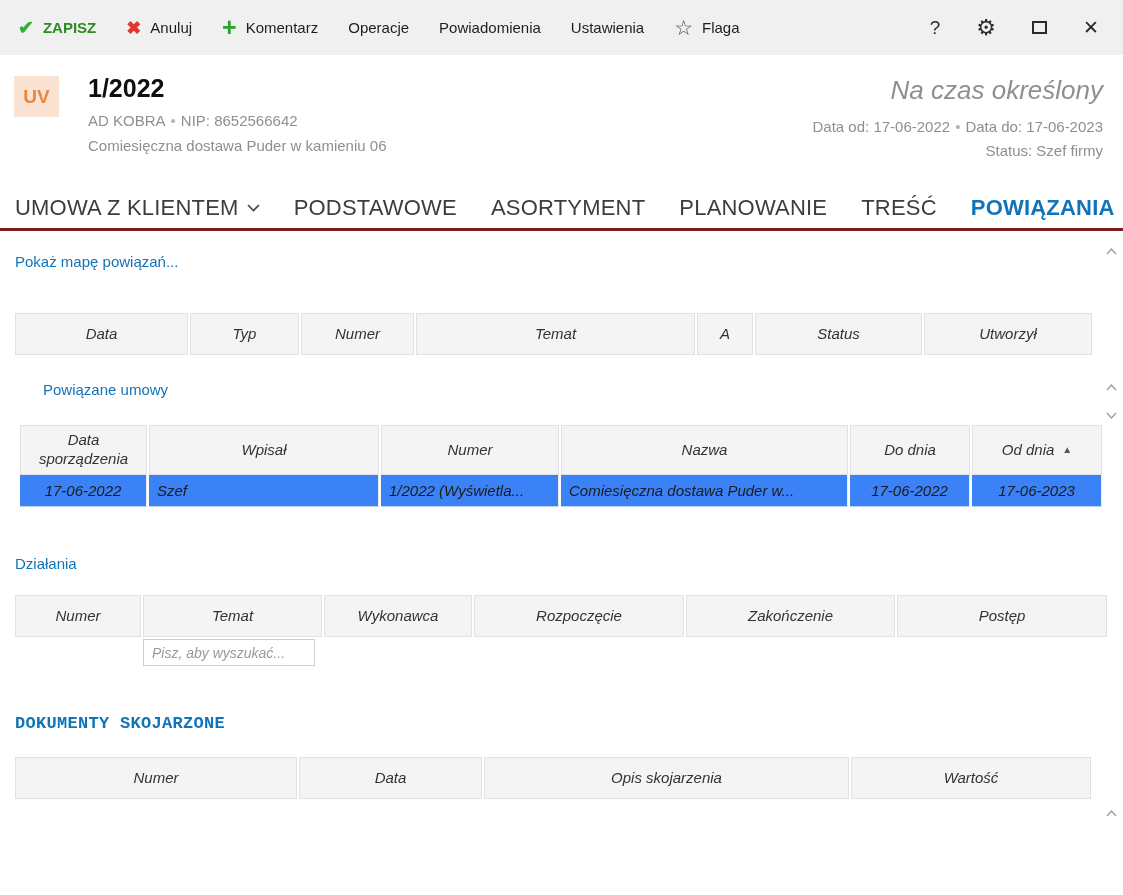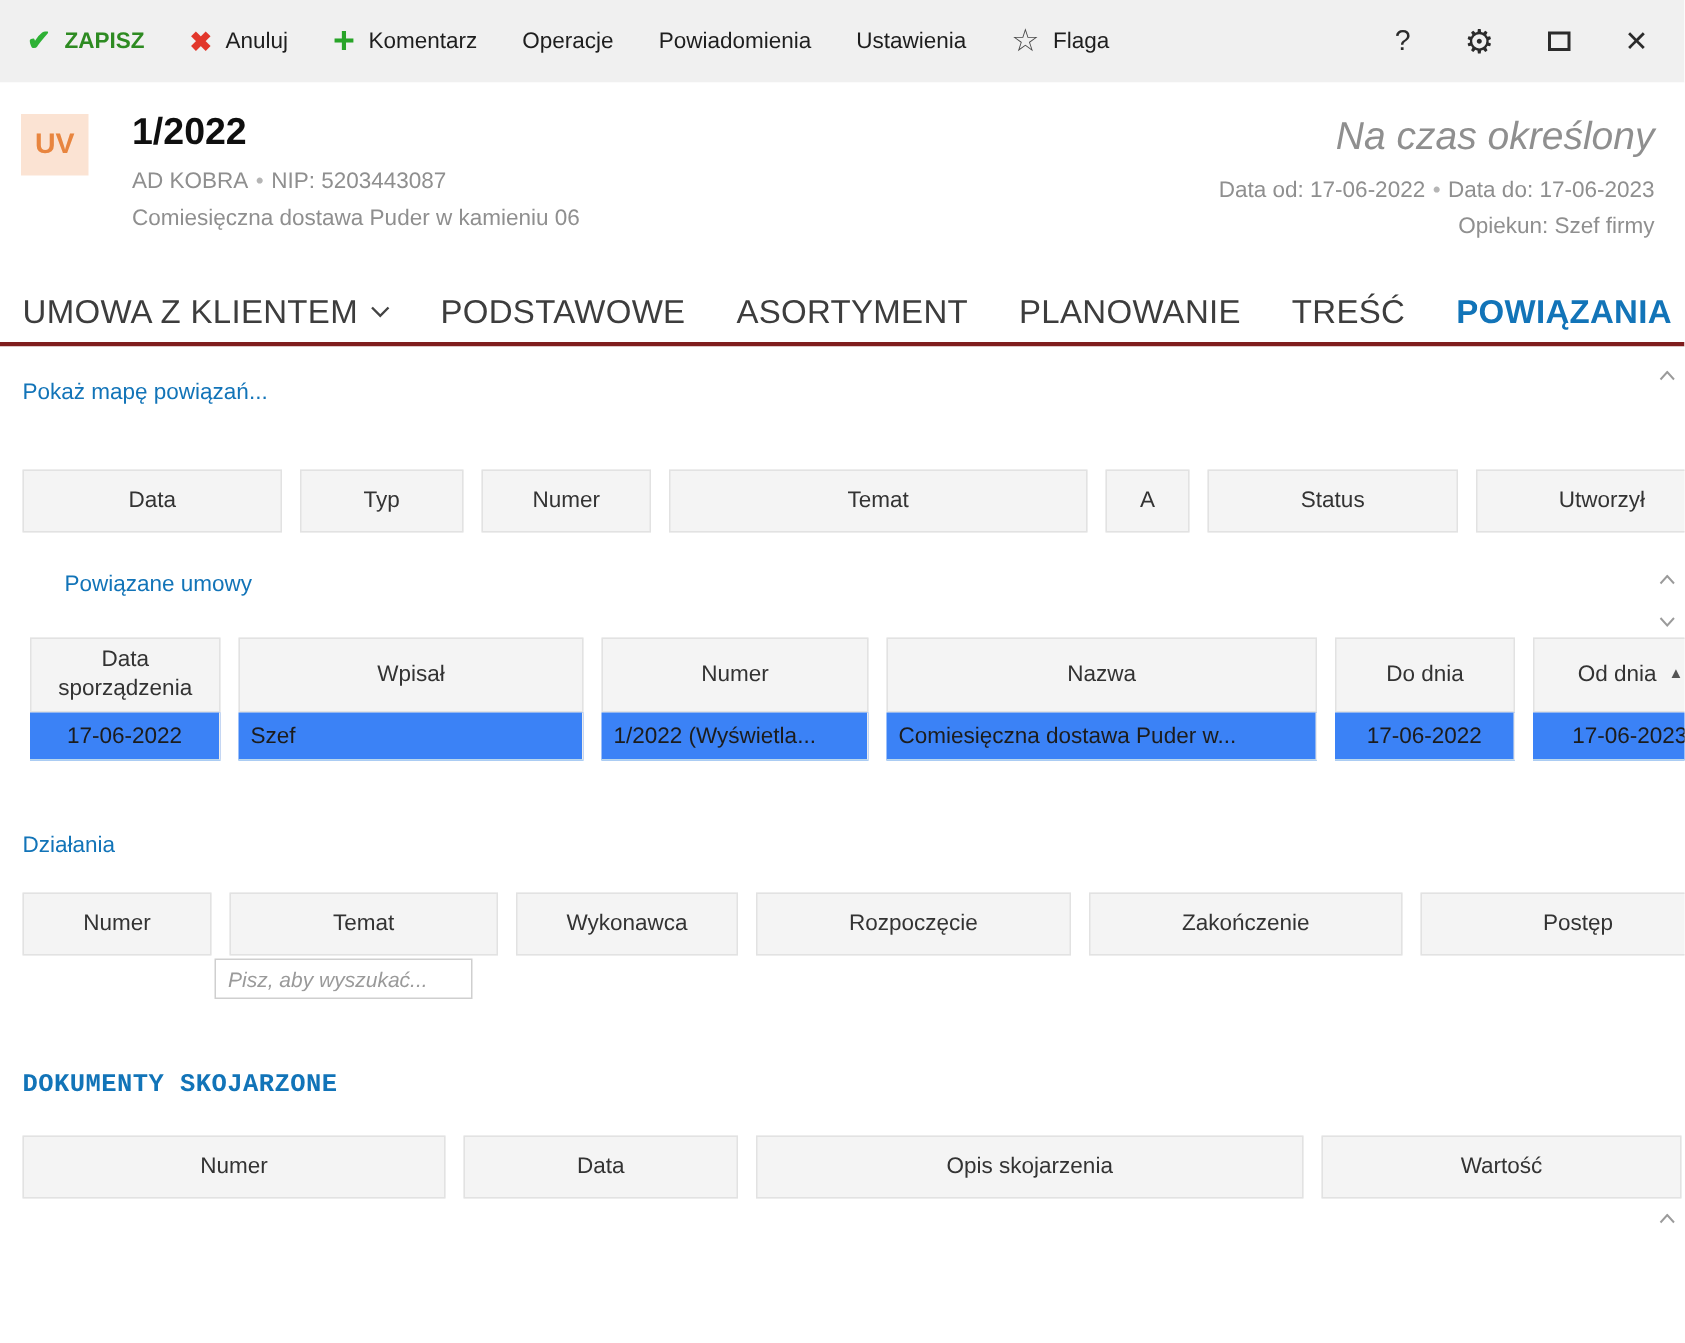--- a/index.html
+++ b/index.html
@@ -58,21 +58,21 @@
   .clip-btn { margin-left:auto; display:flex; align-items:center; cursor:default; }
 
   
   .content { position:relative; padding:22px 0 0 15px; background:#fff; }
   .top-chev { position:absolute; right:6px; top:10px; }
   .link { color:#1274b8; font-size:15px; text-decoration:none; display:inline-block; cursor:pointer; }
   .sec-title { color:#1274b8; font-size:17px; font-weight:bold; letter-spacing:0.3px; margin-top:48px;font-family:Liberation Mono, monospace; }
   .links-row { margin-top:40px; display:flex; gap:24px; }
 
   .tsec { position:relative; }
-  .grid { display:grid; gap:12px; }
+  .grid { display:grid; gap:2px;font-style:italic; }
   .hc {
     background:#f4f4f4; border:1px solid #e2e2e2;
     display:flex; align-items:center; justify-content:center;
     font-size:15px; color:#333; text-align:center; padding:2px 6px;
     min-height:42px; cursor:default; line-height:1.25;
   }
   .g1 { grid-template-columns:173px 109px 113px 279px 56px 167px 168px; margin-top:42px; }
   .g2 { grid-template-columns:127px 230px 178px 287px 120px 130px; margin-left:5px; }
   .g2.head { margin-top:26px; }
   .g2.head .hc { min-height:50px; }
@@ -141,31 +141,31 @@
     <span class="win-ic">✕</span>
   </div>
 </div>
 
 <div class="doc-header">
   <div class="h-left">
     <div class="badge">UV</div>
     <div class="h-text">
       <div class="doc-number">1/2022</div>
       <div class="doc-sub">
-        <span>AD KOBRA</span><span class="sep">•</span><span>NIP: 5203443087</span>
+        <span>AD KOBRA</span><span class="sep">•</span><span>NIP: 8652566642</span>
       </div>
       <div class="doc-desc">Comiesięczna dostawa Puder w kamieniu 06</div>
     </div>
   </div>
   <div class="h-right">
     <div class="duration">Na czas określony</div>
     <div class="dates">
       <span>Data od: 17-06-2022</span><span class="sep">•</span><span>Data do: 17-06-2023</span>
     </div>
-    <div class="caretaker">Opiekun: Szef firmy</div>
+    <div class="caretaker">Status: Szef firmy</div>
   </div>
 </div>
 
 <div class="tabbar">
   <div class="tab">
     <span>UMOWA Z KLIENTEM</span>
     <svg width="13" height="8" viewBox="0 0 13 8">
         <path d="M1 1l5.5 5.5L12 1" fill="none" stroke="#444" stroke-width="1.6"></path>
       </svg>
   </div>

